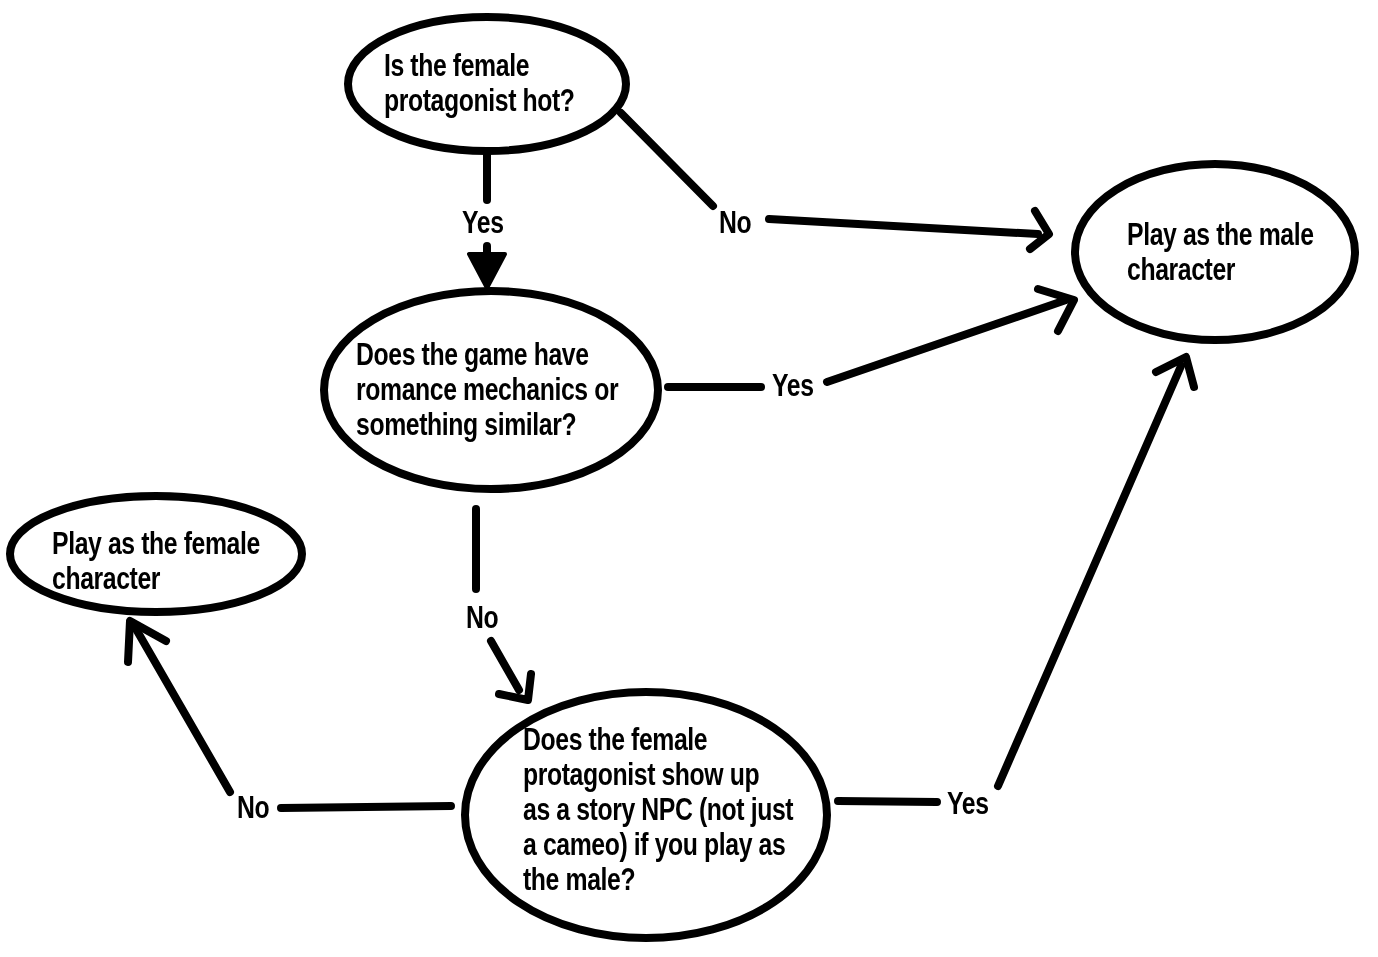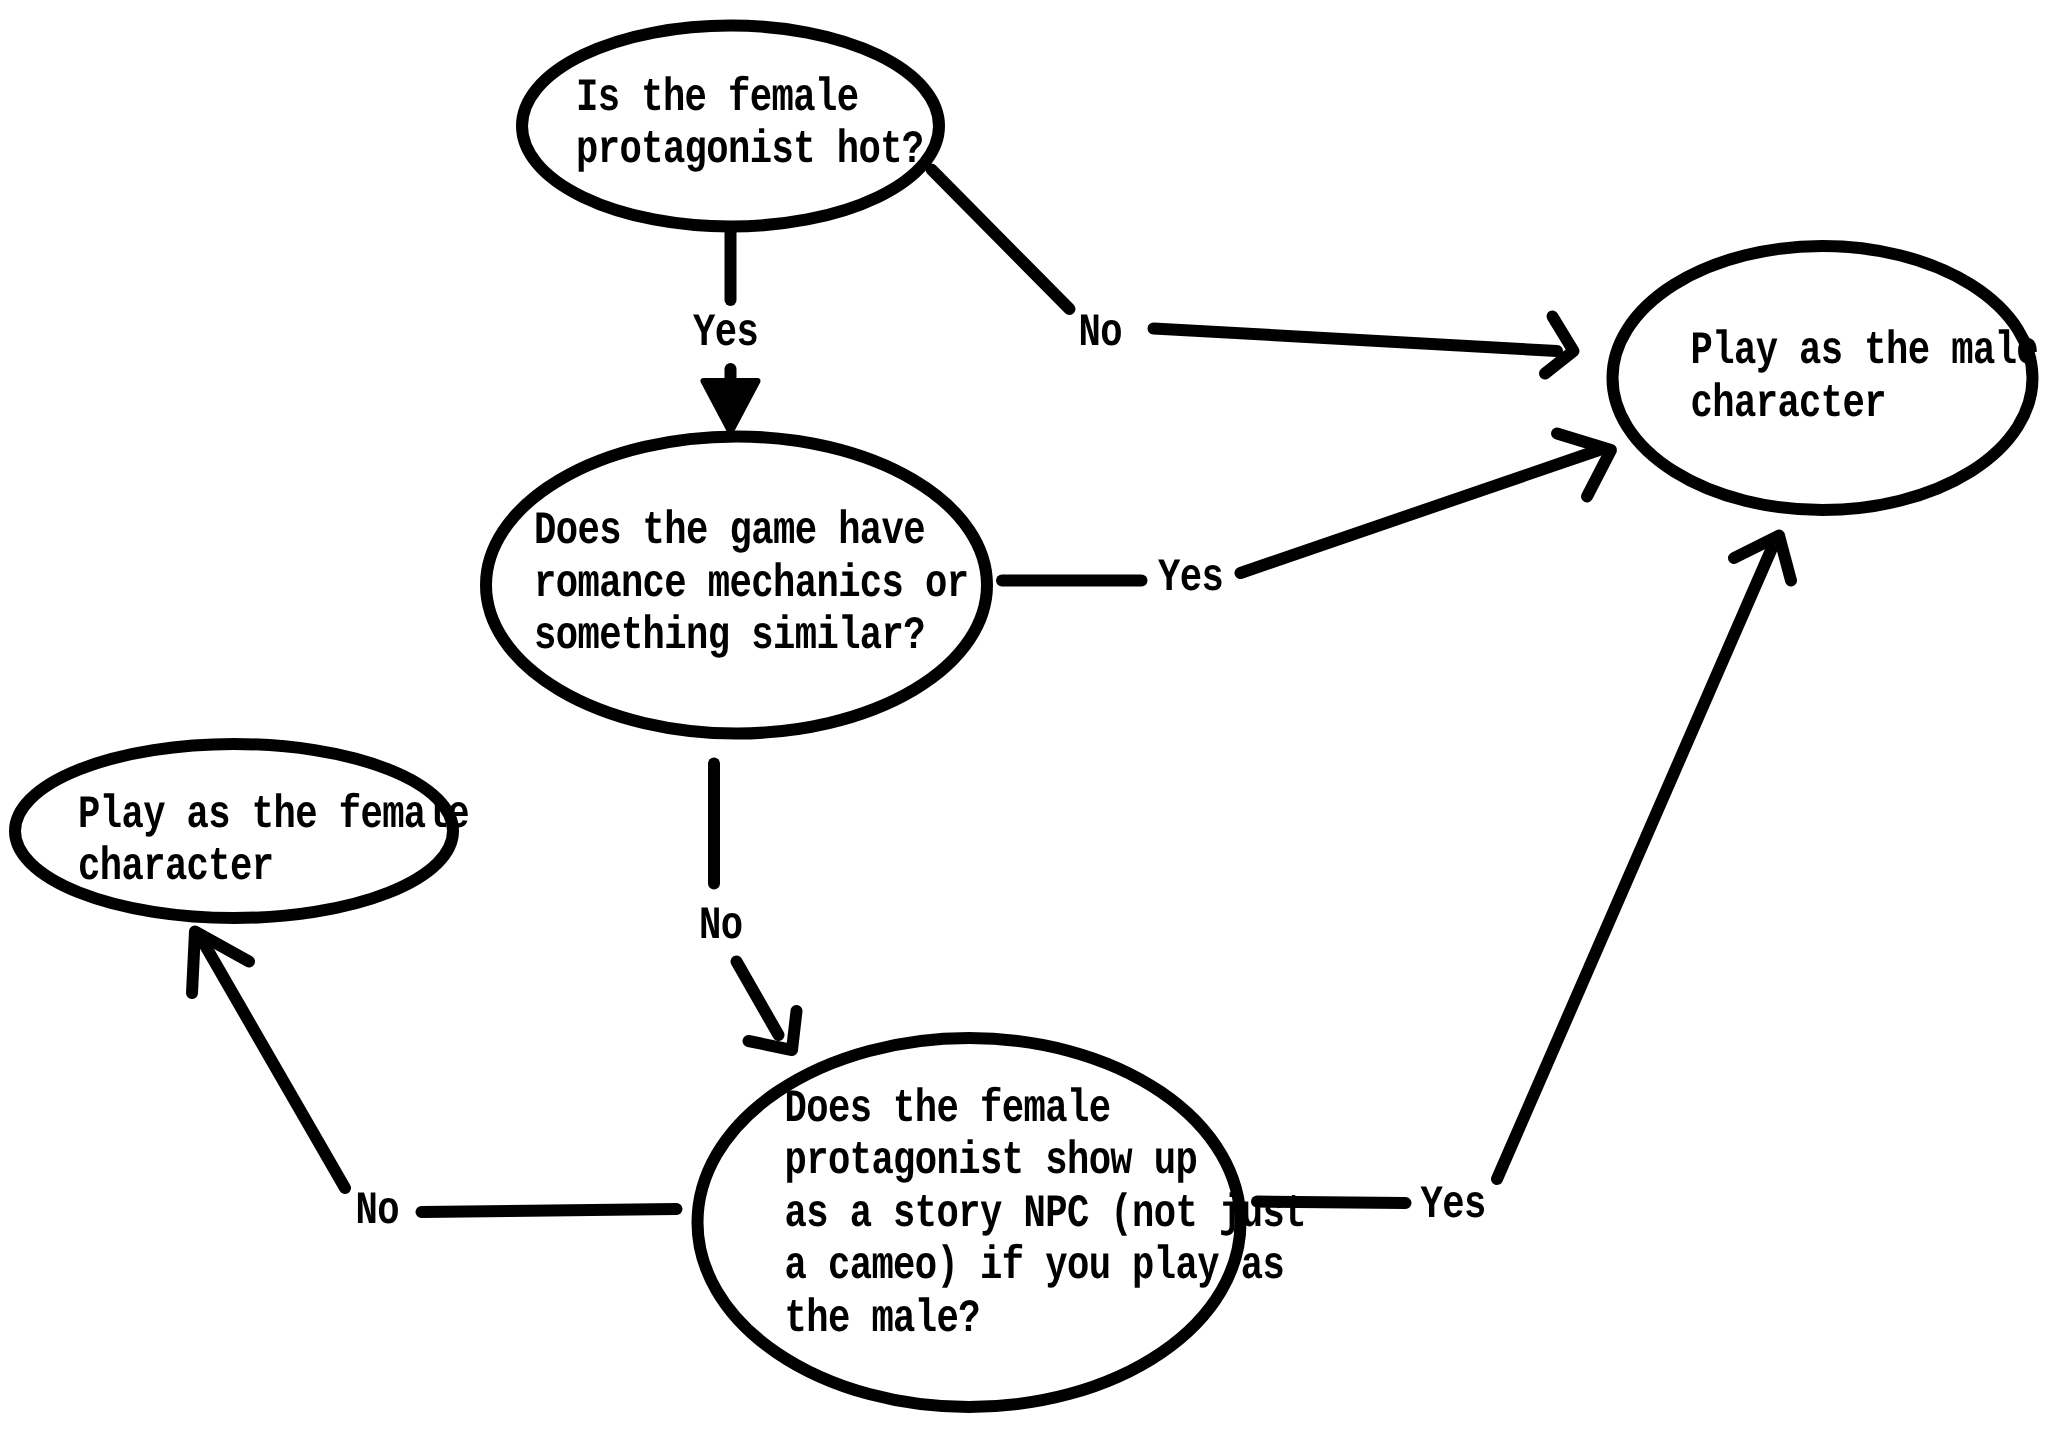--- a/index.html
+++ b/index.html
@@ -6,21 +6,21 @@
     margin: 0;
     padding: 0;
     background: #ffffff;
   }
   .canvas {
     position: relative;
     width: 1378px;
     height: 957px;
     background: var(--bg, #ffffff);
     overflow: hidden;
-    font-family: Liberation Mono, monospace;
+    font-family: Liberation Sans, sans-serif;
     border-radius: 21px;
   }
   .diagram-svg {
     position: absolute;
     left: 0;
     top: 0;
     color: var(--ink, #000000);
   }
   .node-text {
     position: absolute;

